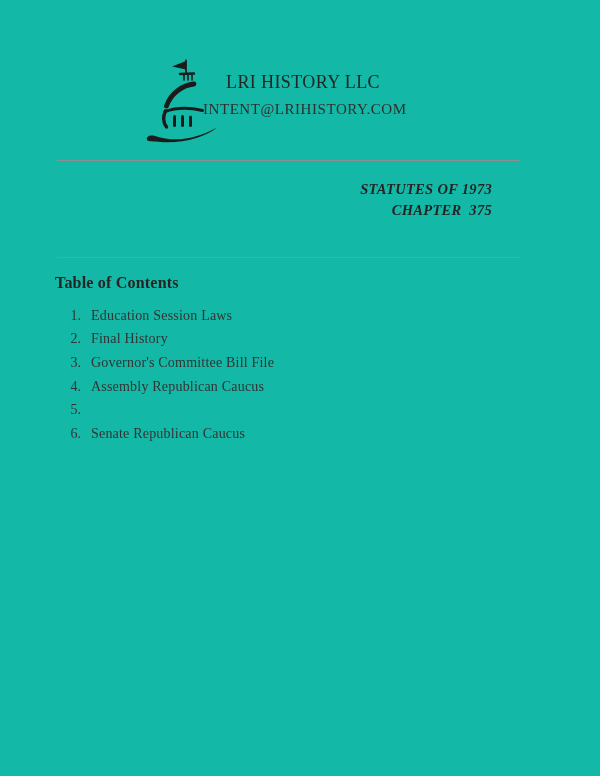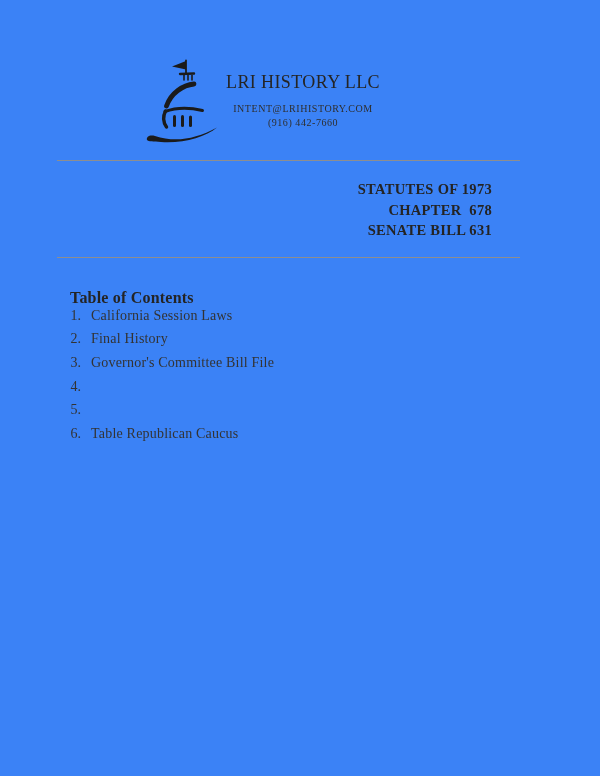--- a/index.html
+++ b/index.html
@@ -4,21 +4,21 @@
 <style>
   html, body {
     margin: 0;
     padding: 0;
     background: #ffffff;
   }
   .page {
     position: relative;
     width: 600px;
     height: 776px;
-    background: #3b82f6;
+    background: #14b8a6;
     font-family: "Liberation Serif", "DejaVu Serif", serif;
     color: #2e2e2e;
     overflow: hidden;
   }
 
   
   .logo {
     position: absolute;
     left: 143px;
     top: 59px;
@@ -33,21 +33,21 @@
     text-align: center;
   }
   .company-name {
     font-size: 18px;
     letter-spacing: 0.4px;
     color: #252525;
     margin: 0 0 9px 0;
     white-space: nowrap;
   }
   .contact-line {
-    font-size: 10px;
+    font-size: 15px;
     letter-spacing: 0.55px;
     line-height: 14.2px;
     color: #2e2e2e;
     white-space: nowrap;
   }
 
   
   .rule {
     position: absolute;
     left: 57px;
@@ -58,40 +58,41 @@
   .rule-top { top: 160px; }
   .rule-bottom { top: 257px; }
 
   
   .reference-block {
     position: absolute;
     left: 57px;
     top: 179px;
     width: 435px;
     text-align: right;
+    font-style: italic;
   }
   .reference-line {
     font-weight: bold;
     font-size: 14.5px;
     letter-spacing: 0.3px;
     line-height: 20.5px;
     color: #242424;
     white-space: pre-wrap;
   }
 
   
   .toc-title {
     position: absolute;
     left: 55px;
     top: 274px;
     font-weight: bold;
     font-size: 16px;
     letter-spacing: 0.2px;
     color: #242424;
-    margin: 15px;
+    margin: 0;
   }
   .toc-list {
     position: absolute;
     left: 57px;
     top: 304px;
     width: 400px;
   }
   .toc-item {
     display: flex;
     height: 23.6px;
@@ -137,52 +138,51 @@
       <path class="ink" d="M39.5,57.5 L39.5,66.5" stroke-width="3"></path>
       <path class="ink" d="M47.5,58 L47.5,66.5" stroke-width="3"></path>
 
       <path d="M4,81 C3,77.5 7,75.5 12,77 C32,83.5 52,80.5 74,68.5 C62,78.5 40,84.5 18,83 C10,82.5 5.5,82.5 4,81 Z" fill="#1b1b1b" stroke="none"></path>
     </svg>
   </div>
 
   <div class="header-text">
     <div class="company-name">LRI HISTORY LLC</div>
     <div class="contact-line">INTENT@LRIHISTORY.COM</div>
-    <div class="contact-line">(916) 442-7660</div>
   </div>
 
   <div class="rule rule-top"></div>
   <div class="rule rule-bottom"></div>
 
   <div class="reference-block">
     <div class="reference-line">STATUTES OF 1973</div>
-    <div class="reference-line">CHAPTER  678</div>
-    <div class="reference-line">SENATE BILL 631</div>
+    <div class="reference-line">CHAPTER  375</div>
   </div>
 
   <h2 class="toc-title">Table of Contents</h2>
 
   <div class="toc-list">
     <div class="toc-item">
       <span class="toc-number">1.</span>
-      <span class="toc-label">California Session Laws</span>
+      <span class="toc-label">Education Session Laws</span>
     </div>
     <div class="toc-item">
       <span class="toc-number">2.</span>
       <span class="toc-label">Final History</span>
     </div>
     <div class="toc-item">
       <span class="toc-number">3.</span>
       <span class="toc-label">Governor's Committee Bill File</span>
     </div>
     <div class="toc-item">
       <span class="toc-number">4.</span>
+      <span class="toc-label">Assembly Republican Caucus</span>
     </div>
     <div class="toc-item">
       <span class="toc-number">5.</span>
     </div>
     <div class="toc-item">
       <span class="toc-number">6.</span>
-      <span class="toc-label">Table Republican Caucus</span>
+      <span class="toc-label">Senate Republican Caucus</span>
     </div>
   </div>
 
 </div>
 
 </body></html>

